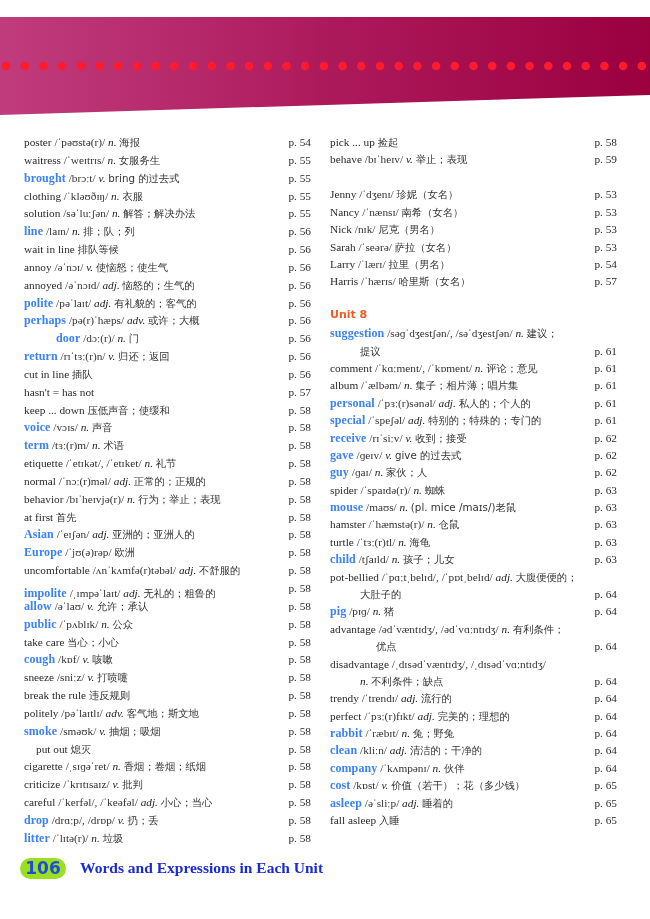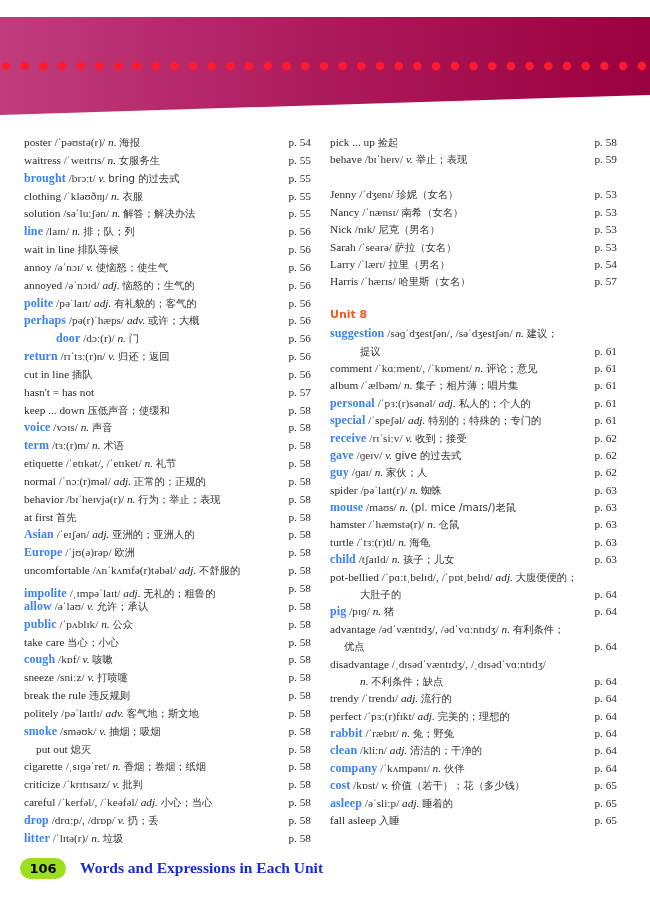--- a/index.html
+++ b/index.html
@@ -10,21 +10,21 @@
   .row { position: absolute; height: 18px; line-height: 18px; font-size: 11.3px; white-space: nowrap; }
   .row .term { color: #2a2a2a; }
   .row .term.bold { font-weight: bold; color: #3b82f6; font-size: 12px; letter-spacing: 0.1px; }
   .row .ipa { color: #333; }
   .row .pos { font-style: italic; color: #222; }
   .row .def { color: #333; font-family: "DejaVu Sans", sans-serif; font-size: 10.3px; }
   .row .indent { display: inline-block; width: 30px; }
   .pg { position: absolute; height: 18px; line-height: 18px; font-size: 11.3px; text-align: right; width: 40px; color: #2a2a2a; }
   .unit-heading { position: absolute; font-family: "DejaVu Sans", sans-serif; font-weight: bold; font-size: 11px; color: #f15a22; height: 18px; line-height: 18px; }
   .footer-badge { position: absolute; left: 20px; top: 858px; width: 46px; height: 21px; border-radius: 11px; background: #9be01f; }
-  .footer-badge span { display: block; text-align: center; line-height: 21px; color: #000000; font-family: "DejaVu Sans", sans-serif; font-weight: bold; font-size: 13px; }
+  .footer-badge span { display: block; text-align: center; line-height: 21px; color: #1d4ed8; font-family: "DejaVu Sans", sans-serif; font-weight: bold; font-size: 17px; }
   .footer-title { position: absolute; left: 80px; top: 856px; font-family: "Liberation Serif", serif; font-weight: bold; font-size: 15.5px; color: #1a2bd6; line-height: 24px; }
 </style>
 </head>
 <body>
 
 <svg class="banner" viewBox="0 0 650 120" preserveAspectRatio="none">
   <defs>
     <linearGradient id="bannerGrad" x1="0" y1="0" x2="1" y2="0">
       <stop offset="0" stop-color="#c03c7d"></stop>
       <stop offset="0.5" stop-color="#ad1a5c"></stop>
@@ -180,37 +180,37 @@
     <div class="row" style="left: 330px; top: 394px;"><span class="term bold">personal</span> <span class="ipa">/ˈpɜː(r)sənəl/</span> <span class="pos">adj.</span> <span class="def">私人的；个人的</span> </div>
     <div class="pg" style="left: 577px; top: 394px;">p. 61</div>
     <div class="row" style="left: 330px; top: 411px;"><span class="term bold">special</span> <span class="ipa">/ˈspeʃəl/</span> <span class="pos">adj.</span> <span class="def">特别的；特殊的；专门的</span> </div>
     <div class="pg" style="left: 577px; top: 411px;">p. 61</div>
     <div class="row" style="left: 330px; top: 429px;"><span class="term bold">receive</span> <span class="ipa">/rɪˈsiːv/</span> <span class="pos">v.</span> <span class="def">收到；接受</span> </div>
     <div class="pg" style="left: 577px; top: 429px;">p. 62</div>
     <div class="row" style="left: 330px; top: 446px;"><span class="term bold">gave</span> <span class="ipa">/ɡeɪv/</span> <span class="pos">v.</span> <span class="def">give 的过去式</span> </div>
     <div class="pg" style="left: 577px; top: 446px;">p. 62</div>
     <div class="row" style="left: 330px; top: 463px;"><span class="term bold">guy</span> <span class="ipa">/ɡaɪ/</span> <span class="pos">n.</span> <span class="def">家伙；人</span> </div>
     <div class="pg" style="left: 577px; top: 463px;">p. 62</div>
-    <div class="row" style="left: 330px; top: 481px;"><span class="term">spider</span> <span class="ipa">/pəˈlaɪt(r)/</span> <span class="pos">n.</span> <span class="def">蜘蛛</span> </div>
+    <div class="row" style="left: 330px; top: 481px;"><span class="term">spider</span> <span class="ipa">/ˈspaɪdə(r)/</span> <span class="pos">n.</span> <span class="def">蜘蛛</span> </div>
     <div class="pg" style="left: 577px; top: 481px;">p. 63</div>
     <div class="row" style="left: 330px; top: 498px;"><span class="term bold">mouse</span> <span class="ipa">/maʊs/</span> <span class="pos">n.</span> <span class="def">(pl. mice /maɪs/)老鼠</span> </div>
     <div class="pg" style="left: 577px; top: 498px;">p. 63</div>
     <div class="row" style="left: 330px; top: 515px;"><span class="term">hamster</span> <span class="ipa">/ˈhæmstə(r)/</span> <span class="pos">n.</span> <span class="def">仓鼠</span> </div>
     <div class="pg" style="left: 577px; top: 515px;">p. 63</div>
     <div class="row" style="left: 330px; top: 533px;"><span class="term">turtle</span> <span class="ipa">/ˈtɜː(r)tl/</span> <span class="pos">n.</span> <span class="def">海龟</span> </div>
     <div class="pg" style="left: 577px; top: 533px;">p. 63</div>
     <div class="row" style="left: 330px; top: 550px;"><span class="term bold">child</span> <span class="ipa">/tʃaɪld/</span> <span class="pos">n.</span> <span class="def">孩子；儿女</span> </div>
     <div class="pg" style="left: 577px; top: 550px;">p. 63</div>
     <div class="row" style="left: 330px; top: 568px;"><span class="term">pot-bellied</span> <span class="ipa">/ˈpɑːtˌbelɪd/, /ˈpɒtˌbelɪd/</span> <span class="pos">adj.</span> <span class="def">大腹便便的；</span> </div>
     <div class="row" style="left: 330px; top: 585px;"><span class="indent"></span><span class="def">大肚子的</span> </div>
     <div class="pg" style="left: 577px; top: 585px;">p. 64</div>
     <div class="row" style="left: 330px; top: 602px;"><span class="term bold">pig</span> <span class="ipa">/pɪɡ/</span> <span class="pos">n.</span> <span class="def">猪</span> </div>
     <div class="pg" style="left: 577px; top: 602px;">p. 64</div>
     <div class="row" style="left: 330px; top: 620px;"><span class="term">advantage</span> <span class="ipa">/ədˈvæntɪdʒ/, /ədˈvɑːntɪdʒ/</span> <span class="pos">n.</span> <span class="def">有利条件；</span> </div>
-    <div class="row" style="left: 314px; top: 637px; text-align: right;"><span class="indent"></span><span class="def">优点</span> </div>
+    <div class="row" style="left: 346px; top: 637px; text-align: right;"><span class="indent"></span><span class="def">优点</span> </div>
     <div class="pg" style="left: 577px; top: 637px;">p. 64</div>
     <div class="row" style="left: 330px; top: 655px;"><span class="term">disadvantage</span> <span class="ipa">/ˌdɪsədˈvæntɪdʒ/, /ˌdɪsədˈvɑːntɪdʒ/</span> </div>
     <div class="row" style="left: 330px; top: 672px;"><span class="indent"></span><span class="pos">n.</span> <span class="def">不利条件；缺点</span> </div>
     <div class="pg" style="left: 577px; top: 672px;">p. 64</div>
     <div class="row" style="left: 330px; top: 689px;"><span class="term">trendy</span> <span class="ipa">/ˈtrendɪ/</span> <span class="pos">adj.</span> <span class="def">流行的</span> </div>
     <div class="pg" style="left: 577px; top: 689px;">p. 64</div>
     <div class="row" style="left: 330px; top: 707px;"><span class="term">perfect</span> <span class="ipa">/ˈpɜː(r)fɪkt/</span> <span class="pos">adj.</span> <span class="def">完美的；理想的</span> </div>
     <div class="pg" style="left: 577px; top: 707px;">p. 64</div>
     <div class="row" style="left: 330px; top: 724px;"><span class="term bold">rabbit</span> <span class="ipa">/ˈræbɪt/</span> <span class="pos">n.</span> <span class="def">兔；野兔</span> </div>
     <div class="pg" style="left: 577px; top: 724px;">p. 64</div>

